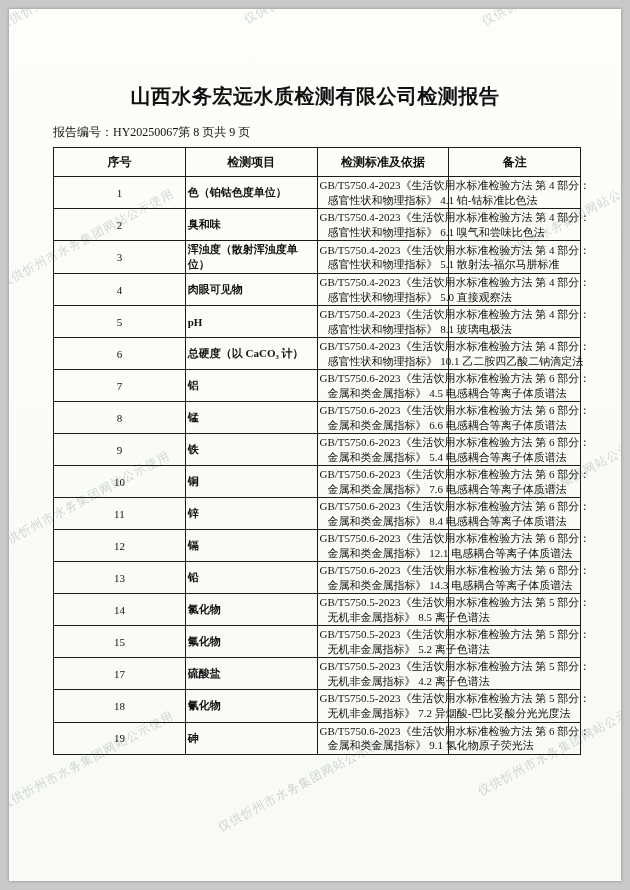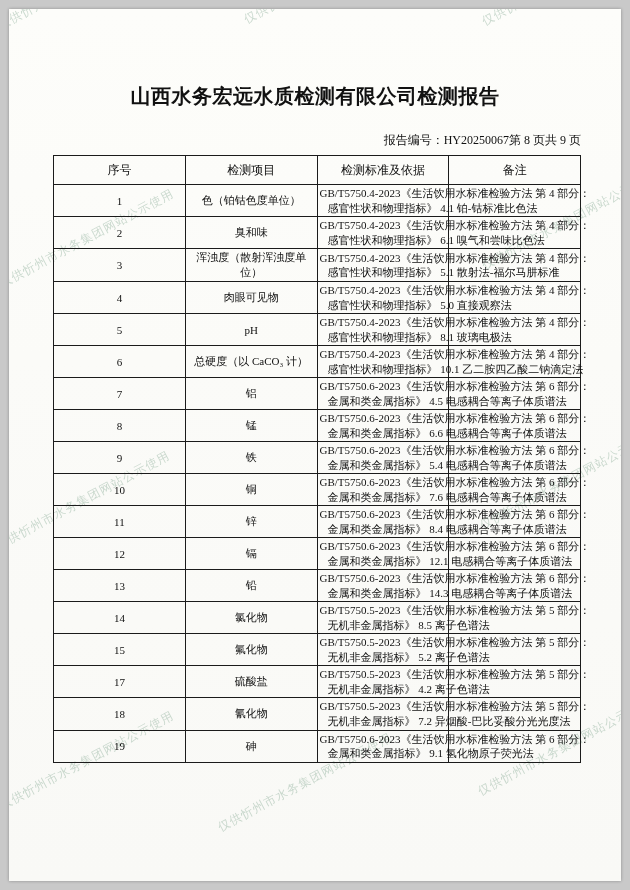--- a/index.html
+++ b/index.html
@@ -53,56 +53,56 @@
     letter-spacing: 0.5px;
     color: #111;
   }
   .subtitle {
     margin-top: 12px;
     margin-left: 44px;
     font-size: 13px;
     color: #111;
   }
   .meta-row {
-    margin-top: 22px;
+    margin-top: 14px;
     margin-left: 44px;
     margin-right: 40px;
     font-size: 12px;
     display: flex;
-    justify-content: flex-end;
+    justify-content: flex-start;
     color: #111;
   }
   table.report {
     margin-top: 6px;
     margin-left: 44px;
     border-collapse: collapse;
     width: 528px;
     table-layout: fixed;
   }
   table.report th, table.report td {
     border: 1px solid #1b1b1b;
     font-size: 11px;
     color: #101010;
     padding: 1px 2px;
   }
   table.report th {
     text-align: center;
-    font-weight: normal;
+    font-weight: bold;
     font-size: 12px;
     height: 26px;
   }
   td.c-no {
     text-align: center;
     width: 28px;
     font-size: 11.5px;
   }
   td.c-item {
-    text-align: center;
     width: 124px;
     font-size: 11.5px;
+    font-weight: bold;
   }
   td.c-std {
     width: 334px;
     padding-left: 4px;
     line-height: 1.32;
     font-size: 10.3px;
     margin-top: 35px;
   }
   td.c-note {
     width: 42px;

